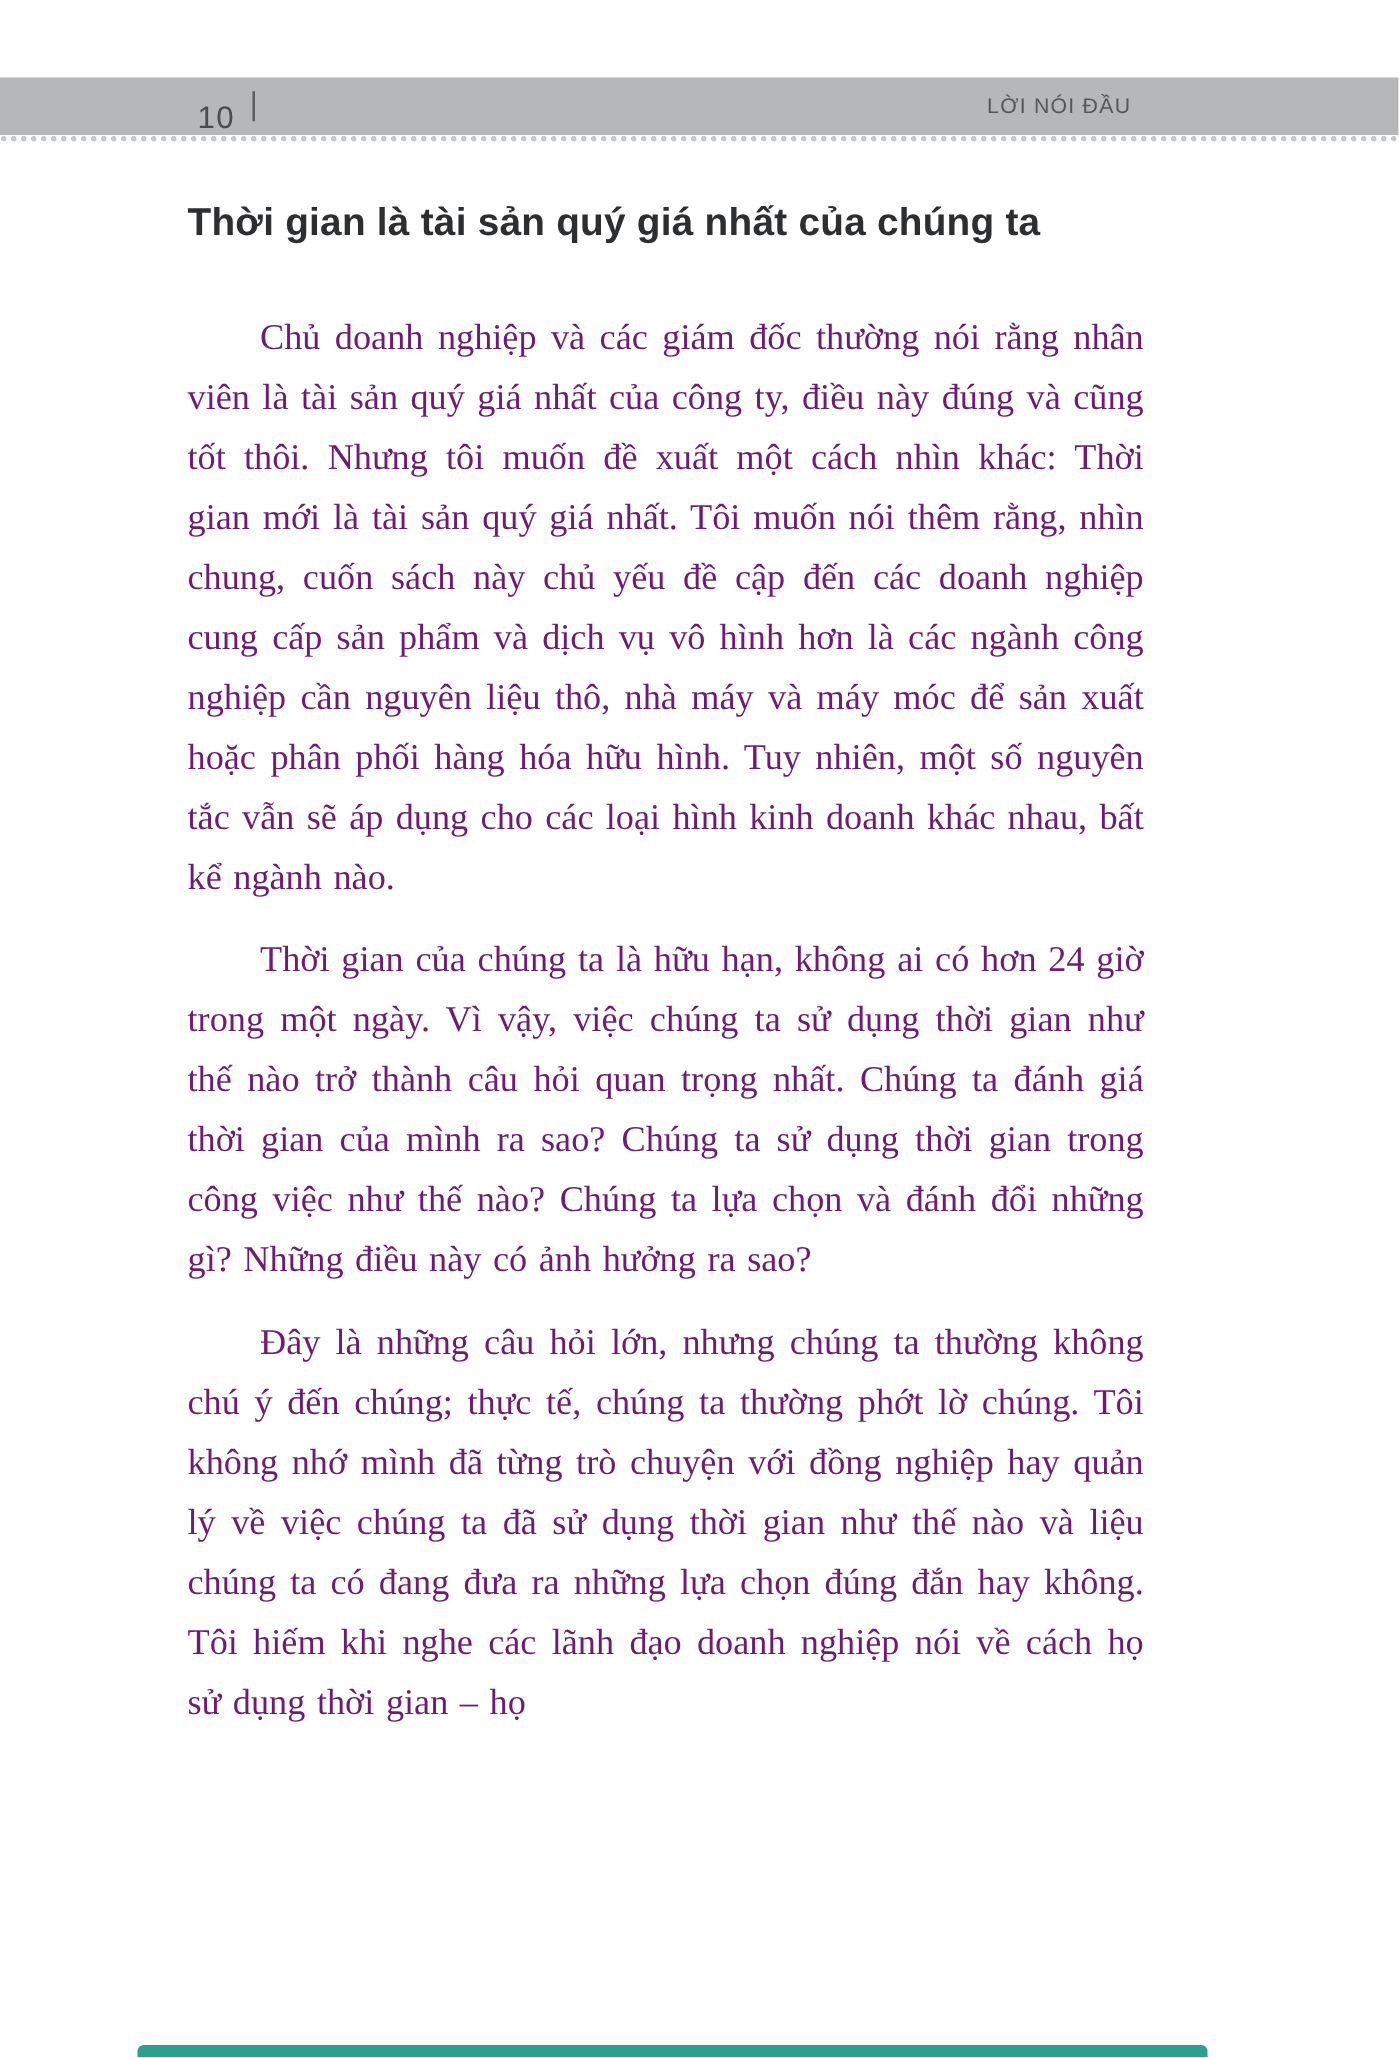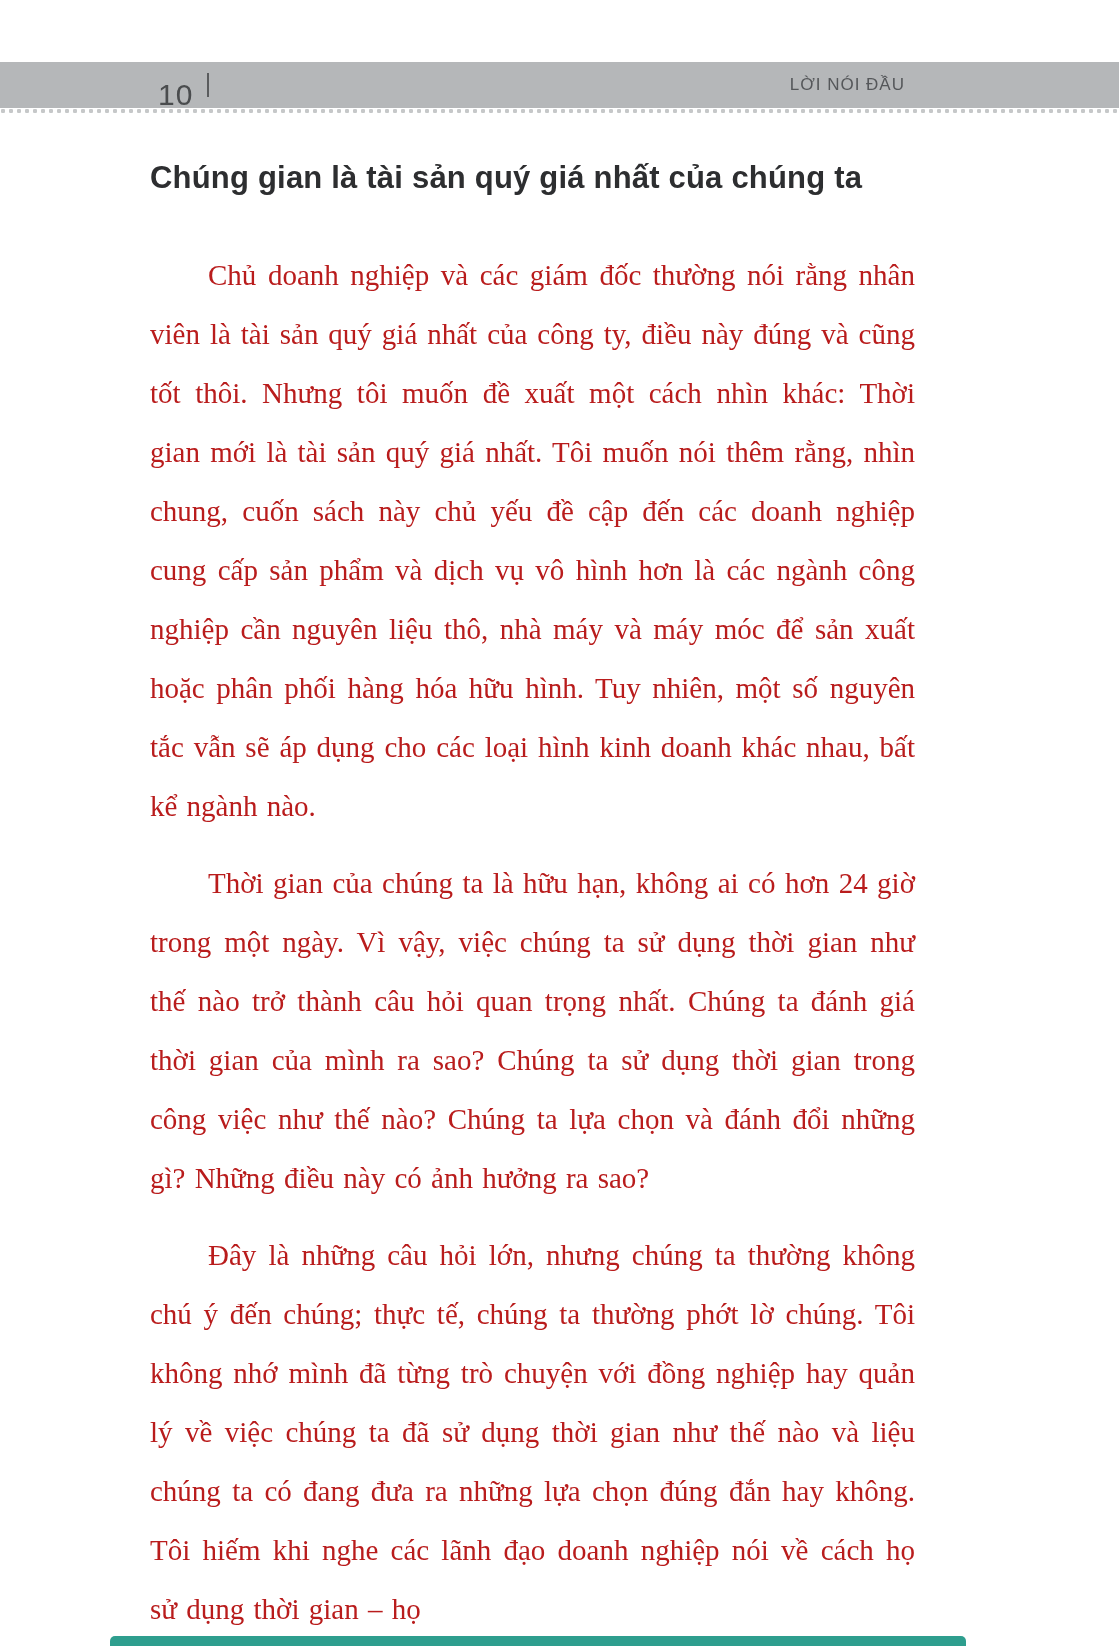--- a/index.html
+++ b/index.html
@@ -29,21 +29,21 @@
     padding: 0 214px 0 158px;
     box-sizing: border-box;
     font-family: "Liberation Sans", sans-serif;
   }
   .header-left {
     display: flex;
     align-items: center;
     gap: 14px;
   }
   .page-number {
-    font-size: 30px;
+    font-size: 25px;
     color: #4a4c4e;
     letter-spacing: 1px;
     margin-top: 19px;
   }
   .header-divider {
     width: 2px;
     height: 24px;
     background: #5a5c5e;
   }
   .section-title {
@@ -73,22 +73,22 @@
     margin: 0 0 50px 0;
     font-family: "Liberation Sans", sans-serif;
     font-size: 31px;
     font-weight: 700;
     color: #2d2e30;
     letter-spacing: 0.2px;
   }
   .body-text p {
     margin: 0 0 18px 0;
     font-size: 29px;
-    line-height: 59px;
-    color: #b91c1c;
+    line-height: 48px;
+    color: #701a75;
     text-align: justify;
     text-indent: 58px;
     word-spacing: 2px;
   }
   
   .footer-accent {
     position: absolute;
     bottom: 0;
     left: 110px;
     width: 856px;
@@ -106,21 +106,21 @@
     <div class="header-left">
       <span class="page-number">10</span>
       <span class="header-divider"></span>
     </div>
     <span class="section-title">LỜI NÓI ĐẦU</span>
   </div>
 
   <div class="header-dots"></div>
 
   <div class="content">
-    <h1 class="article-title">Chúng gian là tài sản quý giá nhất của chúng ta</h1>
+    <h1 class="article-title">Thời gian là tài sản quý giá nhất của chúng ta</h1>
 
     <div class="body-text">
       <p>Chủ doanh nghiệp và các giám đốc thường nói rằng nhân viên là tài sản quý giá nhất của công ty, điều này đúng và cũng tốt thôi. Nhưng tôi muốn đề xuất một cách nhìn khác: Thời gian mới là tài sản quý giá nhất. Tôi muốn nói thêm rằng, nhìn chung, cuốn sách này chủ yếu đề cập đến các doanh nghiệp cung cấp sản phẩm và dịch vụ vô hình hơn là các ngành công nghiệp cần nguyên liệu thô, nhà máy và máy móc để sản xuất hoặc phân phối hàng hóa hữu hình. Tuy nhiên, một số nguyên tắc vẫn sẽ áp dụng cho các loại hình kinh doanh khác nhau, bất kể ngành nào.</p>
       <p>Thời gian của chúng ta là hữu hạn, không ai có hơn 24 giờ trong một ngày. Vì vậy, việc chúng ta sử dụng thời gian như thế nào trở thành câu hỏi quan trọng nhất. Chúng ta đánh giá thời gian của mình ra sao? Chúng ta sử dụng thời gian trong công việc như thế nào? Chúng ta lựa chọn và đánh đổi những gì? Những điều này có ảnh hưởng ra sao?</p>
       <p>Đây là những câu hỏi lớn, nhưng chúng ta thường không chú ý đến chúng; thực tế, chúng ta thường phớt lờ chúng. Tôi không nhớ mình đã từng trò chuyện với đồng nghiệp hay quản lý về việc chúng ta đã sử dụng thời gian như thế nào và liệu chúng ta có đang đưa ra những lựa chọn đúng đắn hay không. Tôi hiếm khi nghe các lãnh đạo doanh nghiệp nói về cách họ sử dụng thời gian – họ</p>
     </div>
   </div>
 
   <div class="footer-accent"></div>
 

